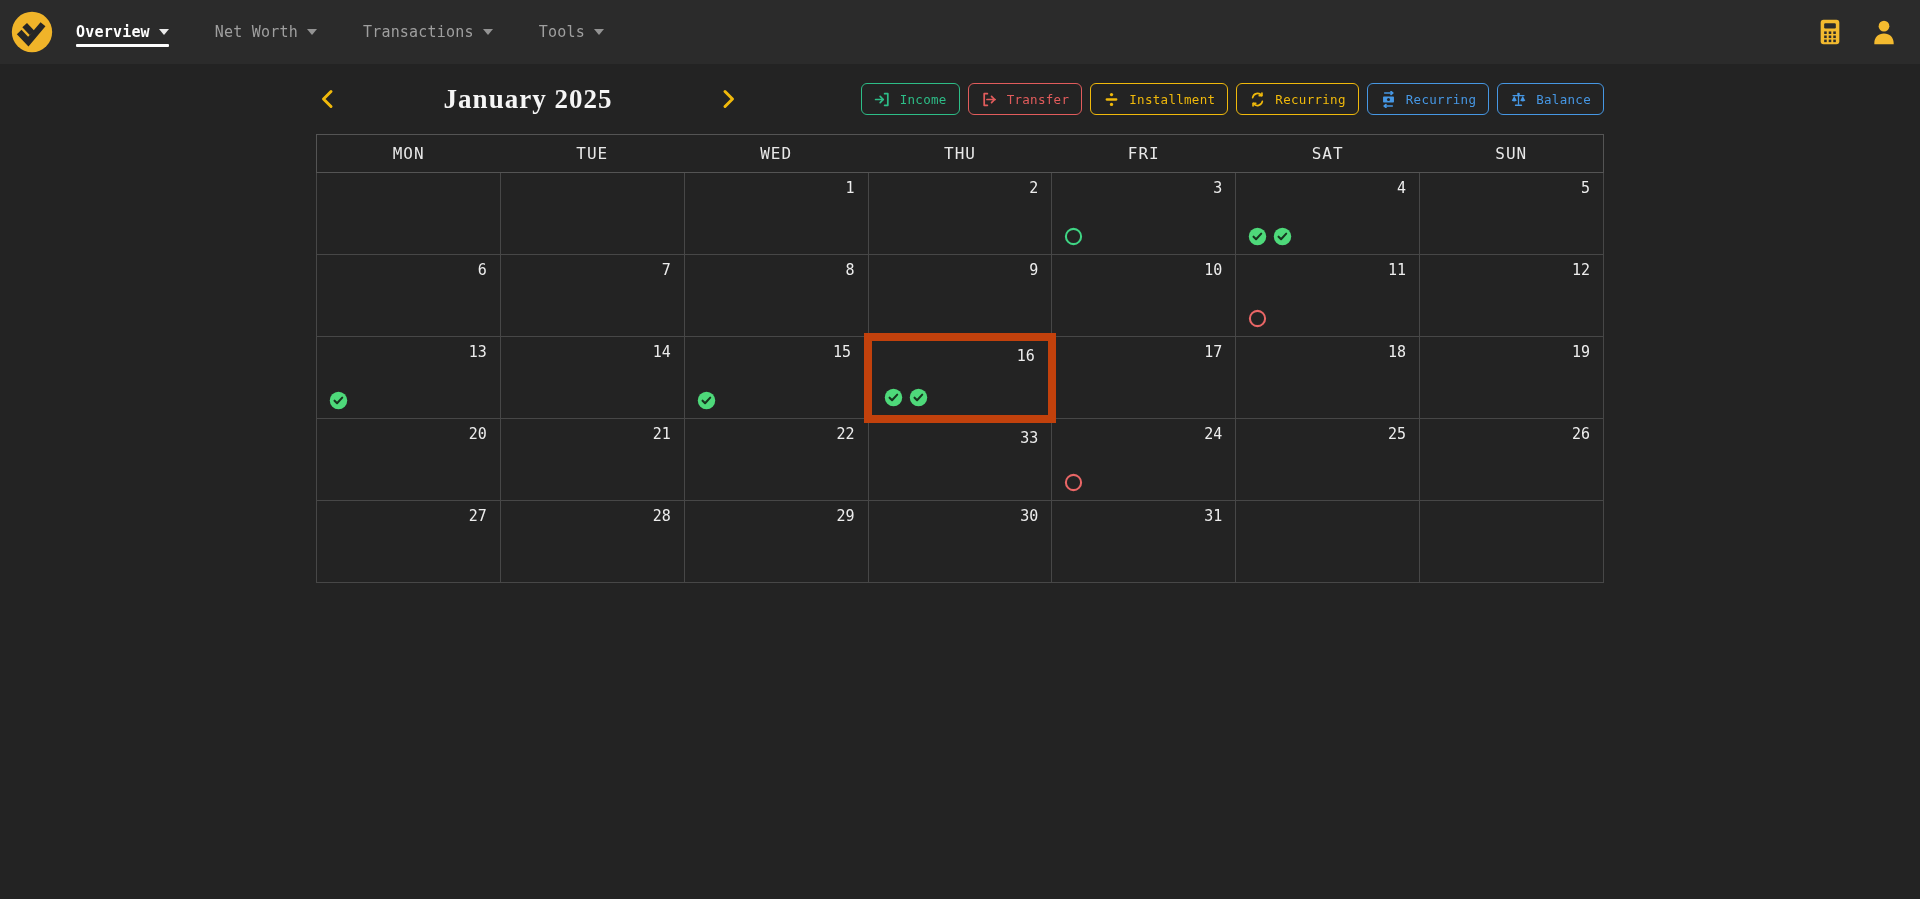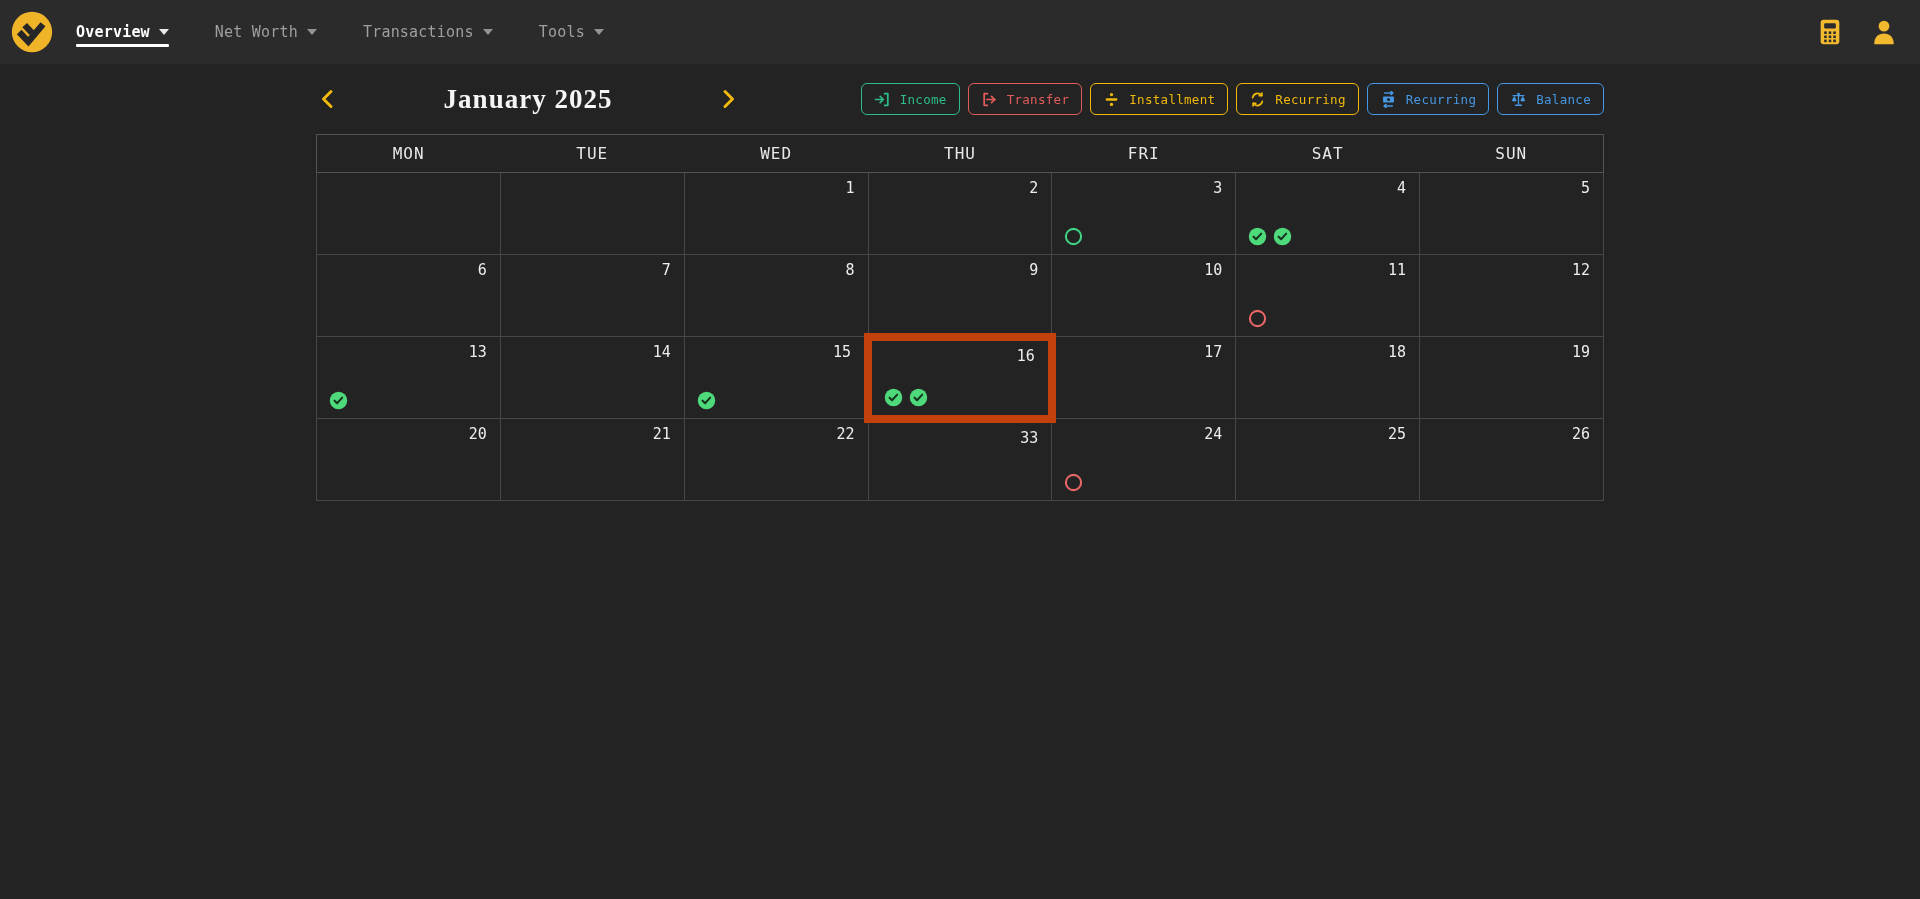--- a/index.html
+++ b/index.html
@@ -446,15 +446,48 @@
             <div class="cell">
               <span class="daynum">25</span>
             </div>
           </td>
           <td>
             <div class="cell">
               <span class="daynum">26</span>
             </div>
           </td>
         </tr>
+        <tr>
+          <td>
+            <div class="cell">
+              <span class="daynum">27</span>
+            </div>
+          </td>
+          <td>
+            <div class="cell">
+              <span class="daynum">28</span>
+            </div>
+          </td>
+          <td>
+            <div class="cell">
+              <span class="daynum">29</span>
+            </div>
+          </td>
+          <td>
+            <div class="cell">
+              <span class="daynum">30</span>
+            </div>
+          </td>
+          <td>
+            <div class="cell">
+              <span class="daynum">31</span>
+            </div>
+          </td>
+          <td>
+            <div class="cell"></div>
+          </td>
+          <td>
+            <div class="cell"></div>
+          </td>
+        </tr>
       </tbody>
   </table>
 </main>
 
 </body></html>

